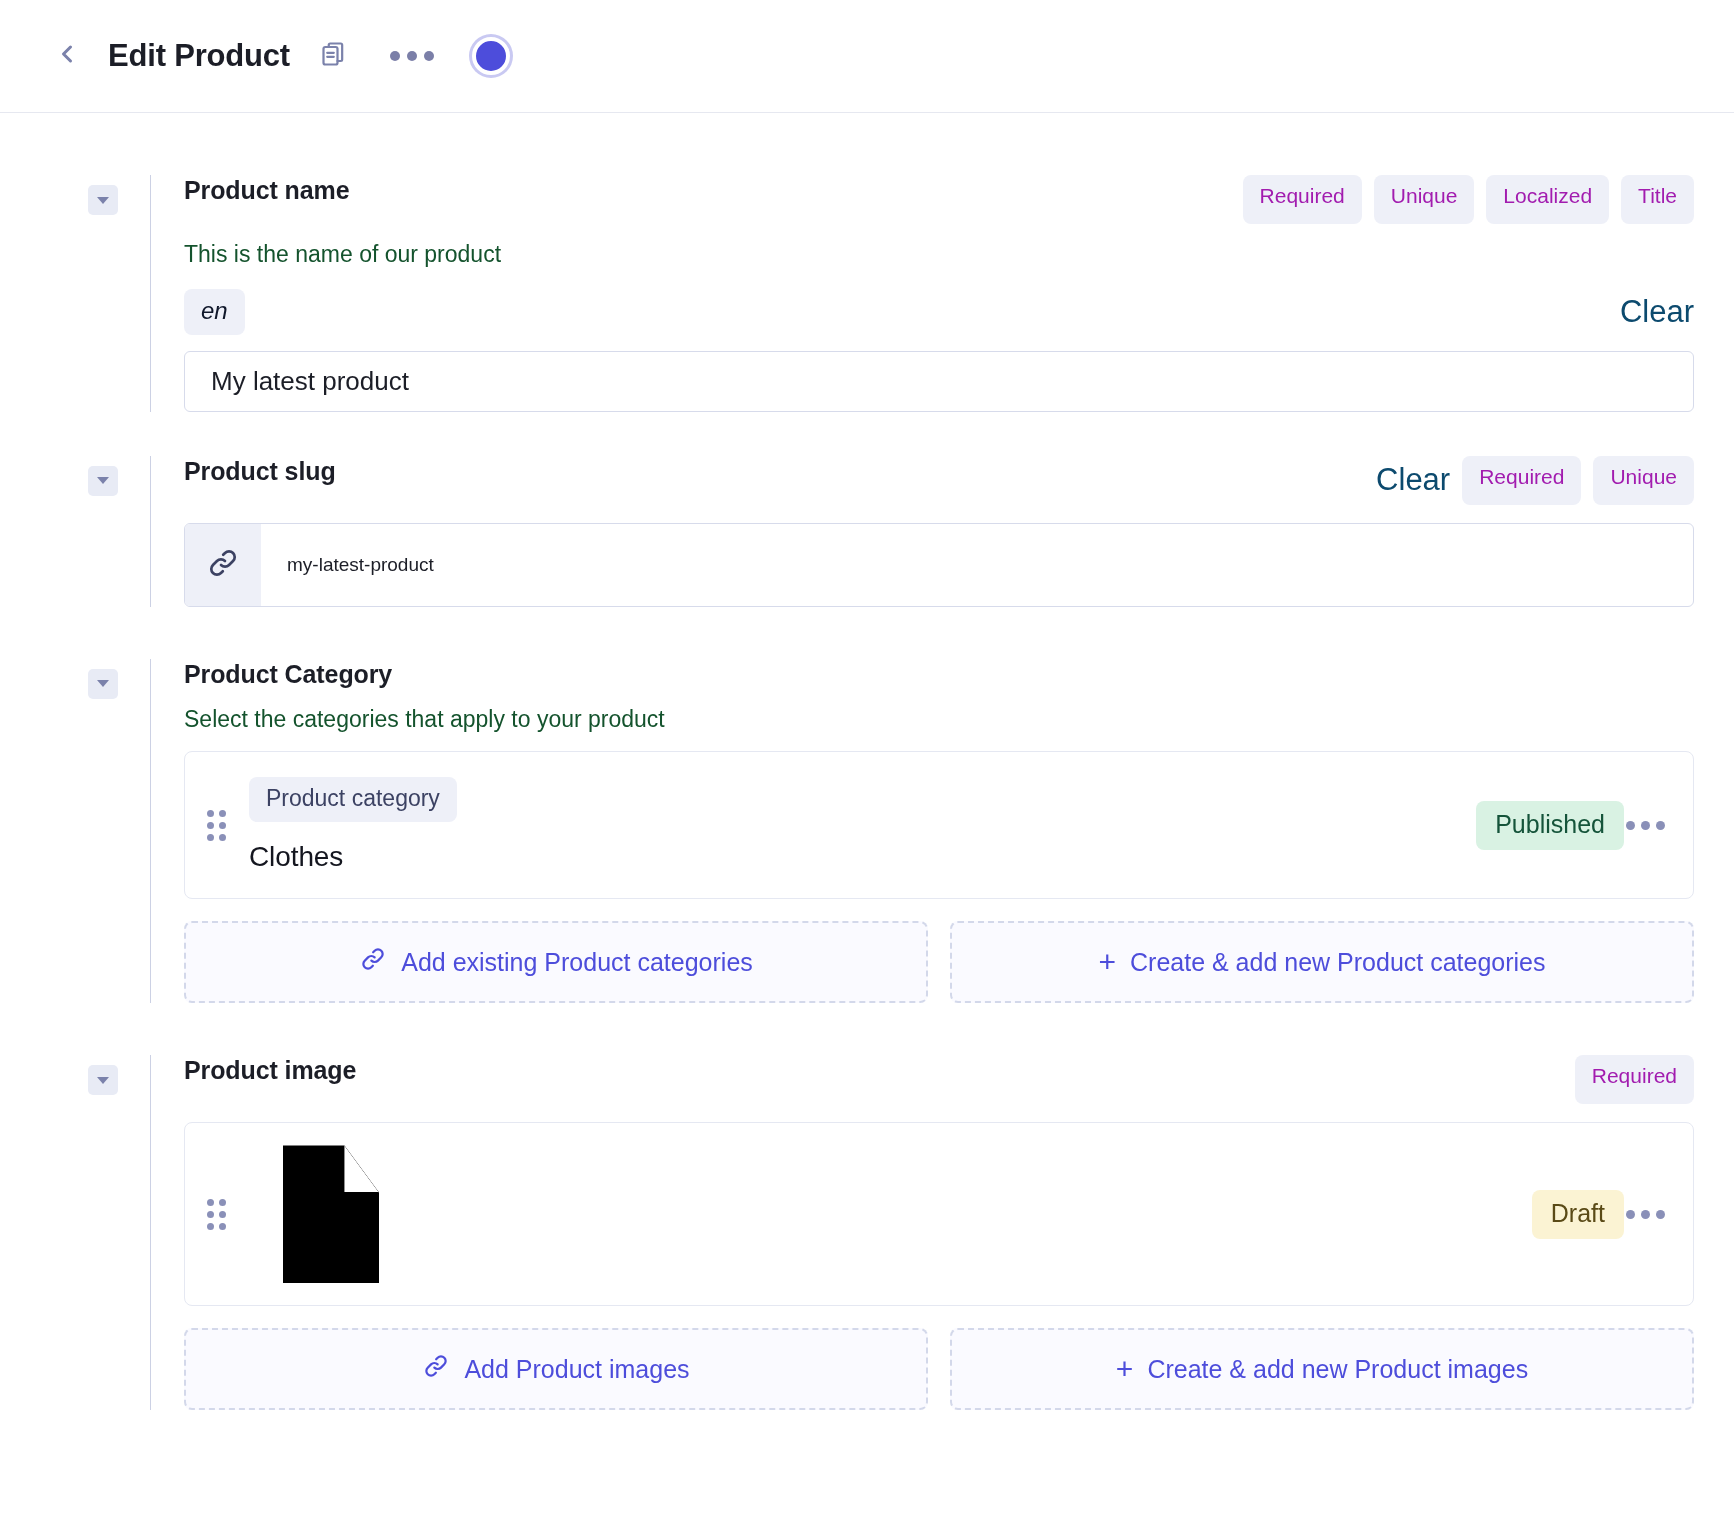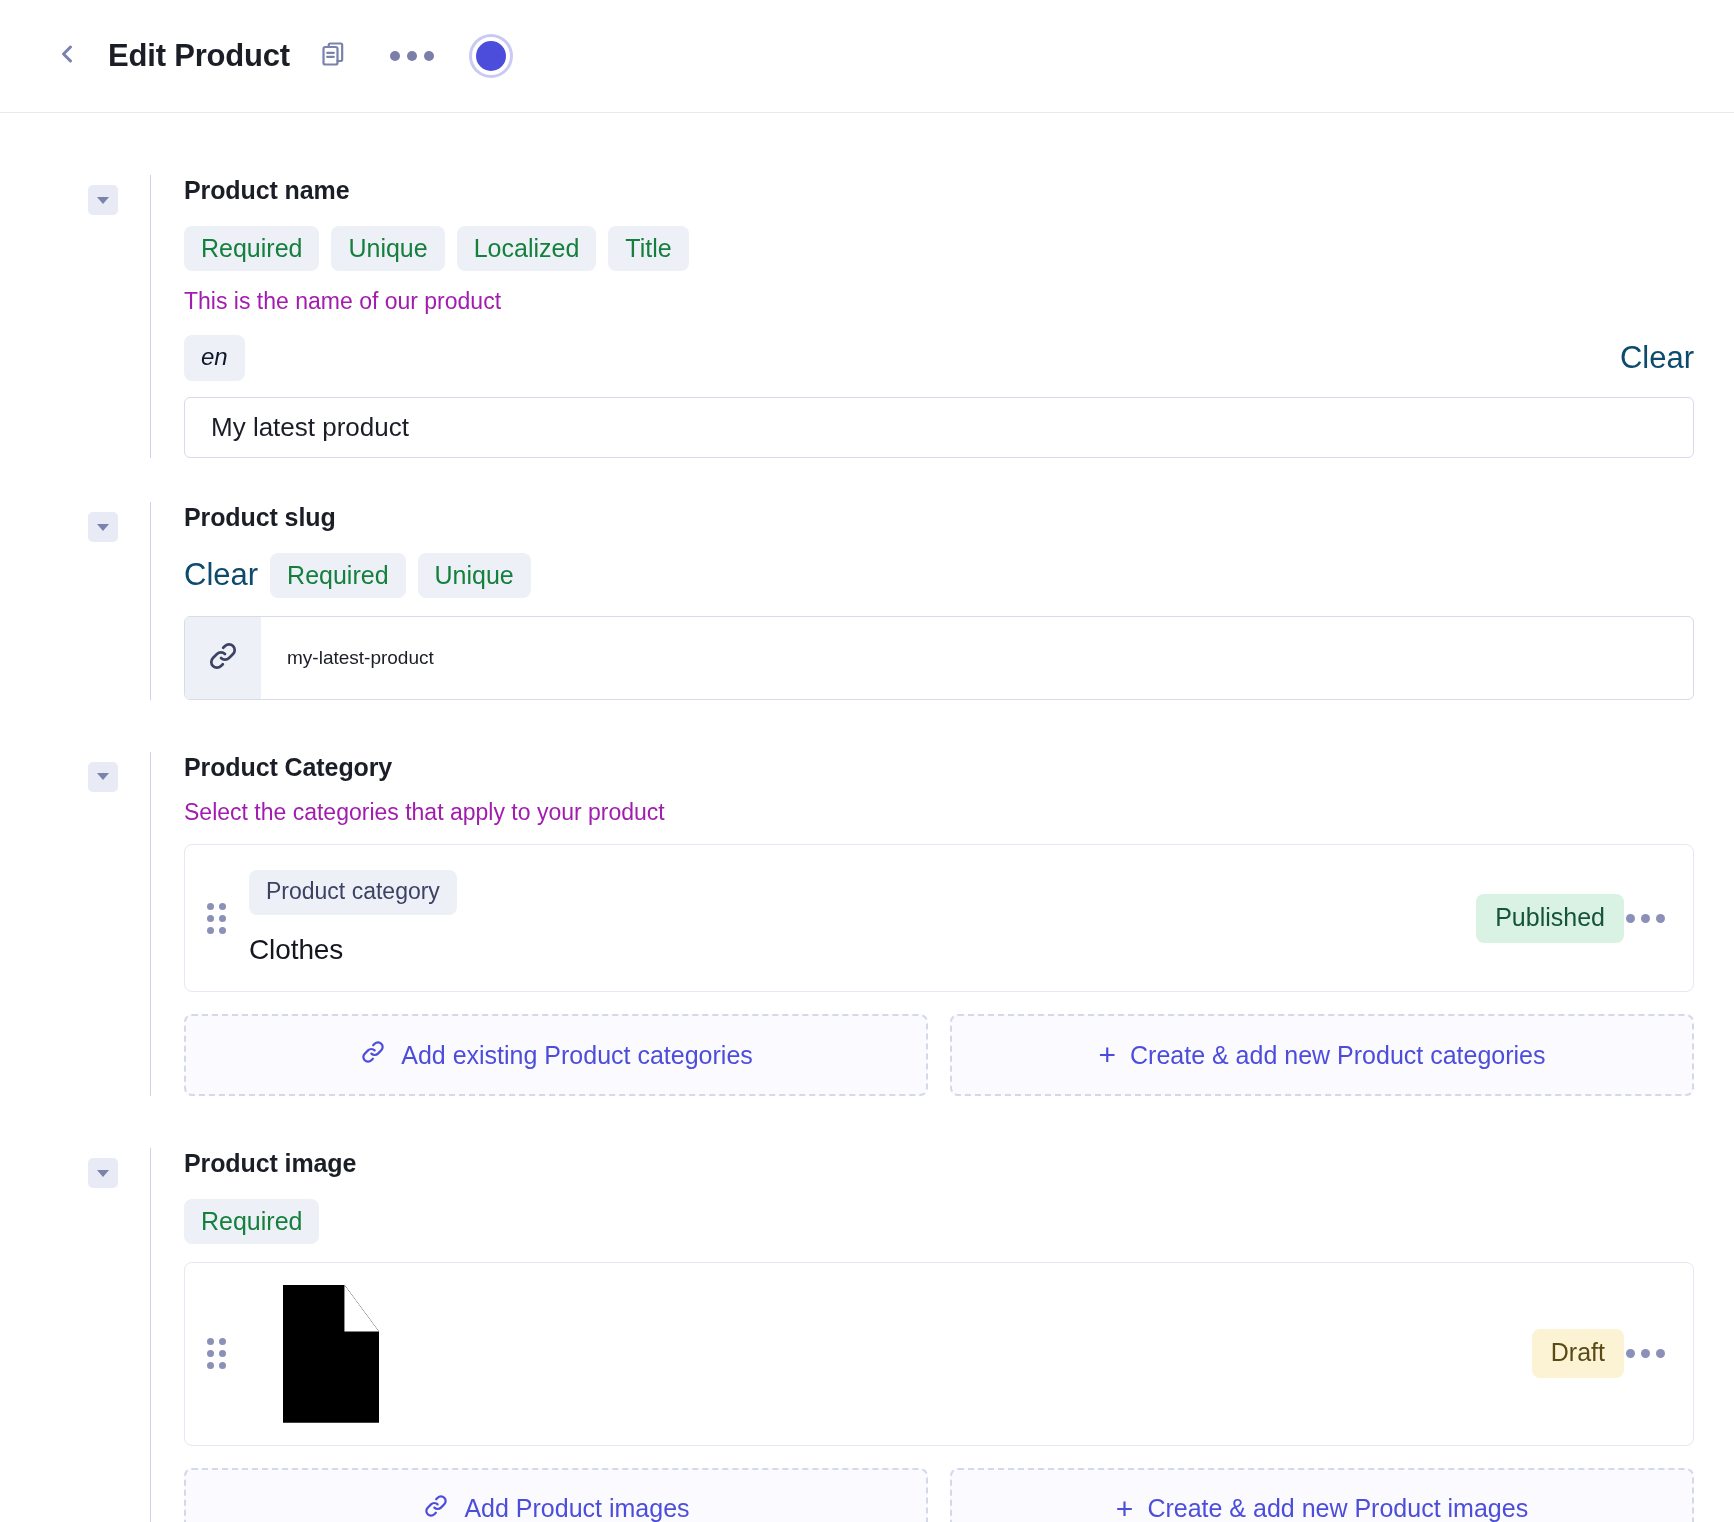--- a/index.html
+++ b/index.html
@@ -91,43 +91,42 @@
   }
   .field-content {
     flex: 1 1 auto;
     padding: 0 40px 0 33px;
   }
 
   .field-head {
     display: flex;
     align-items: flex-start;
     justify-content: space-between;
-    gap: 21px;
-    flex-direction: column;
+    gap: 32px;
   }
   .field-label {
     font-size: 25px;
     font-weight: 600;
     color: #1c1e27;
     letter-spacing: -0.1px;
     line-height: 1.2;
   }
   .field-desc {
     font-size: 23px;
-    color: #a21caf;
+    color: #14532d;
     margin-top: 17px;
     line-height: 1.2;
   }
 
   .badges { display: flex; gap: 12px; align-items: center; flex-wrap: nowrap; }
   .badge {
     background: #eef0f8;
-    color: #15803d;
-    font-size: 25px;
-    padding: 9px 17px 8px;
+    color: #a21caf;
+    font-size: 21px;
+    padding: 9px 17px 17px;
     border-radius: 8px;
     white-space: nowrap;
     line-height: 1.1;
   }
   .link-btn {
     color: #0c4a6e;
     font-size: 31px;
     cursor: pointer;
     white-space: nowrap;
     line-height: 1.1;

